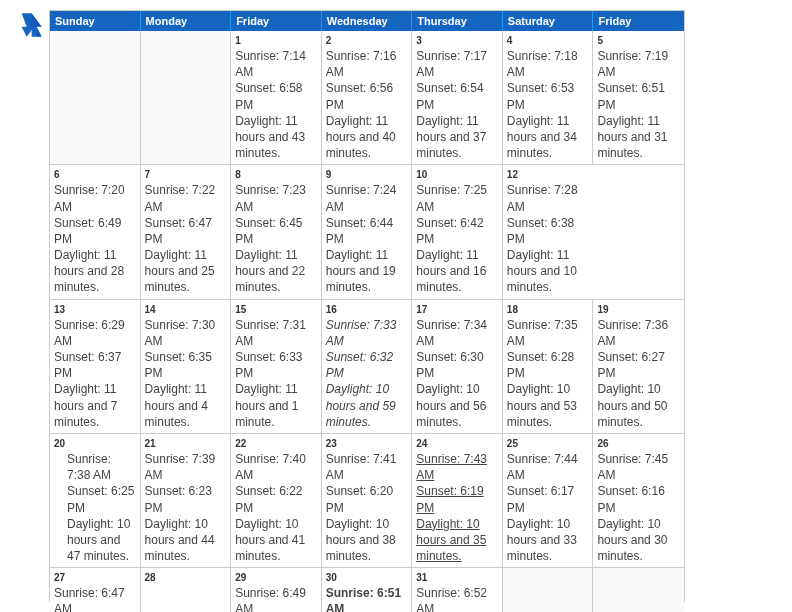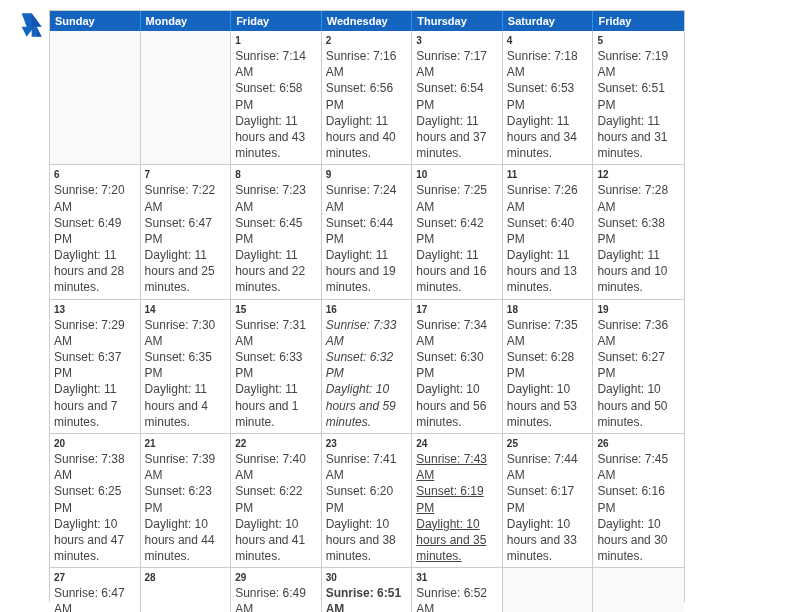--- a/index.html
+++ b/index.html
@@ -198,36 +198,30 @@
 Sunset: 6:44 PM
 Daylight: 11 hours and 19 minutes.</div>
           </div>
           <div class="cal-cell">
             <span class="day-num">10</span>
             <div class="info" style="white-space: pre-line;">Sunrise: 7:25 AM
 Sunset: 6:42 PM
 Daylight: 11 hours and 16 minutes.</div>
           </div>
           <div class="cal-cell">
-            <span class="day-num">11</span>
-            <div class="info" style="white-space: pre-line;">Sunrise: 7:26 AM
-Sunset: 6:40 PM
-Daylight: 11 hours and 13 minutes.</div>
-          </div>
-          <div class="cal-cell">
             <span class="day-num">12</span>
             <div class="info" style="white-space: pre-line;">Sunrise: 7:28 AM
 Sunset: 6:38 PM
 Daylight: 11 hours and 10 minutes.</div>
           </div>
         </div>
         <div class="cal-row">
           <div class="cal-cell">
             <span class="day-num">13</span>
-            <div class="info" style="white-space: pre-line;">Sunrise: 7:29 AM
+            <div class="info" style="white-space: pre-line;">Sunrise: 6:29 AM
 Sunset: 6:37 PM
 Daylight: 11 hours and 7 minutes.</div>
           </div>
           <div class="cal-cell">
             <span class="day-num">14</span>
             <div class="info" style="white-space: pre-line;">Sunrise: 7:30 AM
 Sunset: 6:35 PM
 Daylight: 11 hours and 4 minutes.</div>
           </div>
           <div class="cal-cell">
@@ -257,21 +251,21 @@
           <div class="cal-cell">
             <span class="day-num">19</span>
             <div class="info" style="white-space: pre-line;">Sunrise: 7:36 AM
 Sunset: 6:27 PM
 Daylight: 10 hours and 50 minutes.</div>
           </div>
         </div>
         <div class="cal-row">
           <div class="cal-cell">
             <span class="day-num">20</span>
-            <div class="info" style="white-space: pre-line;">Sunrise: 7:38 AM
+            <div class="info" style="white-space: pre-line; margin-left: 13px;">Sunrise: 7:38 AM
 Sunset: 6:25 PM
 Daylight: 10 hours and 47 minutes.</div>
           </div>
           <div class="cal-cell">
             <span class="day-num">21</span>
             <div class="info" style="white-space: pre-line;">Sunrise: 7:39 AM
 Sunset: 6:23 PM
 Daylight: 10 hours and 44 minutes.</div>
           </div>
           <div class="cal-cell">

